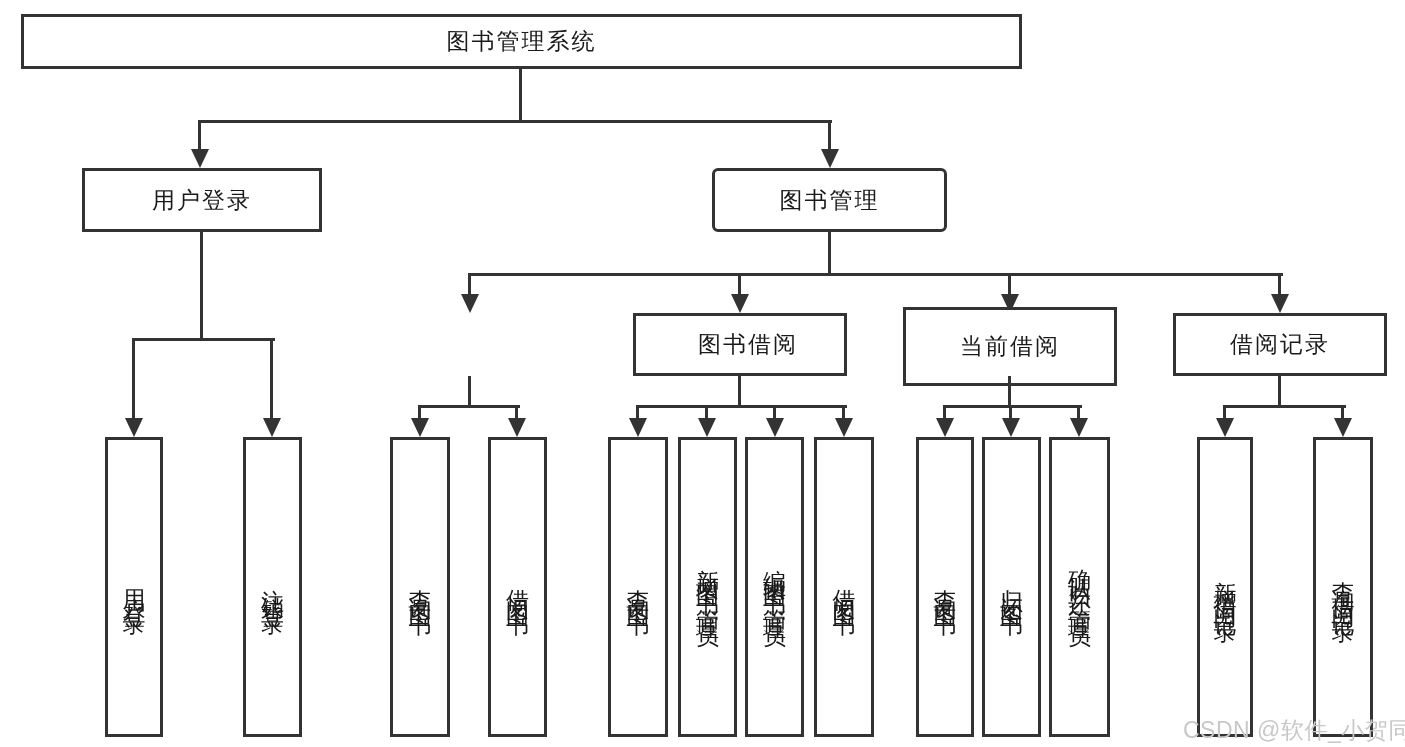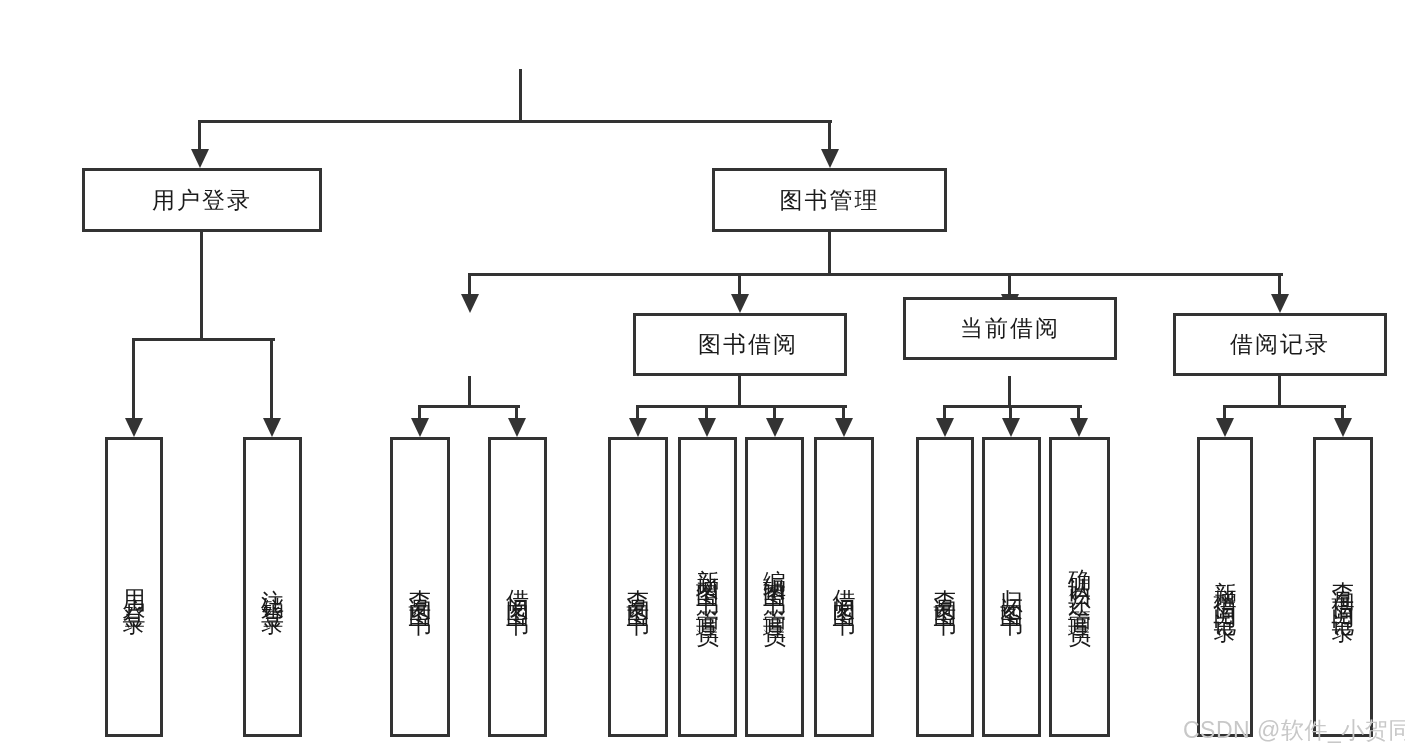--- a/index.html
+++ b/index.html
@@ -57,32 +57,35 @@
     letter-spacing: 0.5px;
     white-space: nowrap;
     z-index: 10;
   }
 </style>
 </head>
 <body>
 
 <div class="canvas">
 
+  <div class="box hbox" style="left:21px; top:14px; width:1001px; height:55px;">
+    <span>图书管理系统</span>
+  </div>
 
   <div class="line" style="left:519px; top:69px; width:3px; height:51px;"></div>
   <div class="line" style="left:198px; top:120px; width:634px; height:3px;"></div>
   <div class="line" style="left:198px; top:120px; width:3px; height:30px;"></div>
   <div class="arrow" style="left:191px; top:149px;"></div>
   <div class="line" style="left:828px; top:120px; width:3px; height:30px;"></div>
   <div class="arrow" style="left:821px; top:149px;"></div>
 
   <div class="box hbox" style="left:82px; top:168px; width:240px; height:64px;">
     <span>用户登录</span>
   </div>
-  <div class="box hbox" style="left:712px; top:168px; width:235px; height:64px;">
+  <div class="box hbox" style="left:712px; top:168px; width:235px; height:64px;border-radius:6px;">
     <span>图书管理</span>
   </div>
 
   <div class="line" style="left:200px; top:232px; width:3px; height:106px;"></div>
   <div class="line" style="left:132px; top:338px; width:143px; height:3px;"></div>
   <div class="line" style="left:132px; top:338px; width:3px; height:81px;"></div>
   <div class="arrow" style="left:125px; top:418px;"></div>
   <div class="line" style="left:270px; top:338px; width:3px; height:81px;"></div>
   <div class="arrow" style="left:263px; top:418px;"></div>
 
@@ -93,21 +96,21 @@
   <div class="line" style="left:738px; top:273px; width:3px; height:22px;"></div>
   <div class="arrow" style="left:731px; top:294px;"></div>
   <div class="line" style="left:1008px; top:273px; width:3px; height:22px;"></div>
   <div class="arrow" style="left:1001px; top:294px;"></div>
   <div class="line" style="left:1278px; top:273px; width:3px; height:22px;"></div>
   <div class="arrow" style="left:1271px; top:294px;"></div>
 
   <div class="box hbox" style="left:633px; top:313px; width:214px; height:63px;padding-left:16px;">
     <span>图书借阅</span>
   </div>
-  <div class="box hbox" style="left:903px; top:297px; width:214px; height:63px;">
+  <div class="box hbox" style="left:903px; top:307px; width:214px; height:79px;">
     <span>当前借阅</span>
   </div>
   <div class="box hbox" style="left:1173px; top:313px; width:214px; height:63px;">
     <span>借阅记录</span>
   </div>
 
   <div class="line" style="left:468px; top:376px; width:3px; height:29px;"></div>
   <div class="line" style="left:418px; top:405px; width:102px; height:3px;"></div>
   <div class="line" style="left:418px; top:405px; width:3px; height:14px;"></div>
   <div class="arrow" style="left:411px; top:418px;"></div>

